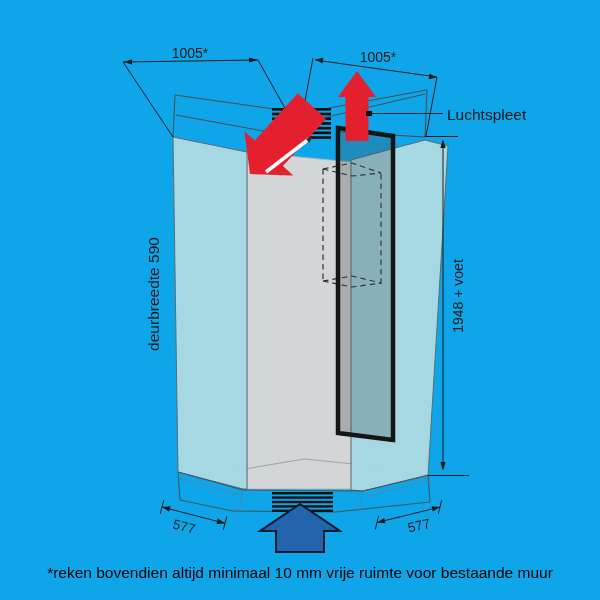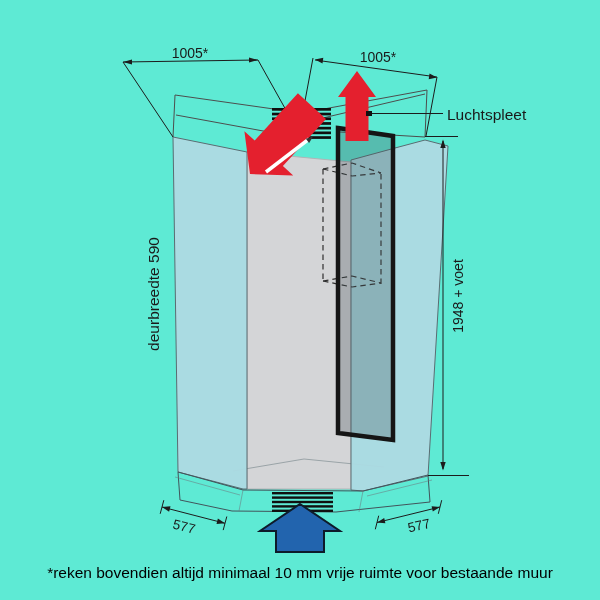--- a/index.html
+++ b/index.html
@@ -1,16 +1,16 @@
 <!DOCTYPE html>
 <html><head>
 <meta charset="utf-8">
 <style>
   html,body{margin:0;padding:0;background:#ffffff;}
-  .stage{width:600px;height:600px;position:relative;background:#5eead4;font-family:"Liberation Sans",sans-serif;}
+  .stage{width:600px;height:600px;position:relative;background:#0ea5e9;font-family:"Liberation Sans",sans-serif;}
   svg{display:block;}
   text{fill:#1a1a1a;font-family:"Liberation Sans",sans-serif;}
   .dimline{stroke:#1c1c1c;stroke-width:1;fill:none;}
   .dimhead{fill:#1c1c1c;stroke:none;}
   .rimline{stroke:#4d4d4d;stroke-width:1;fill:none;}
   .wall{stroke:#5a6c72;stroke-width:1;}
   .trayline{stroke:#42545b;stroke-width:1;fill:none;}
   .faintline{stroke:#6b7c82;stroke-width:0.8;fill:none;opacity:.7;}
   .dash{fill:none;stroke:#2f2f2f;stroke-width:1.2;stroke-dasharray:5.5 4;}
   .t-dim{font-size:14px;}

